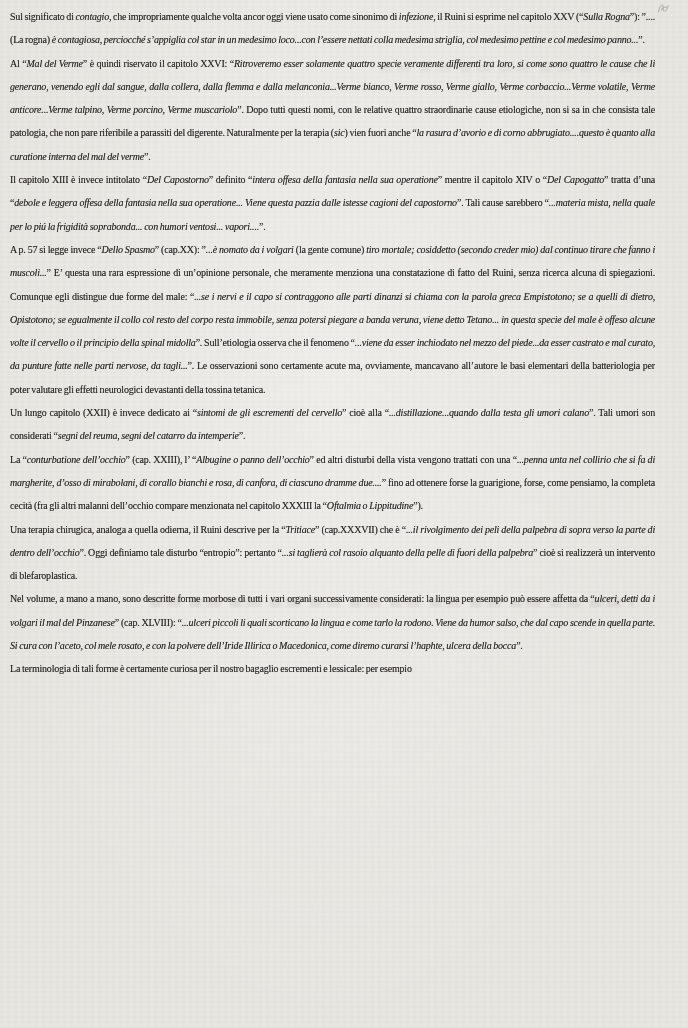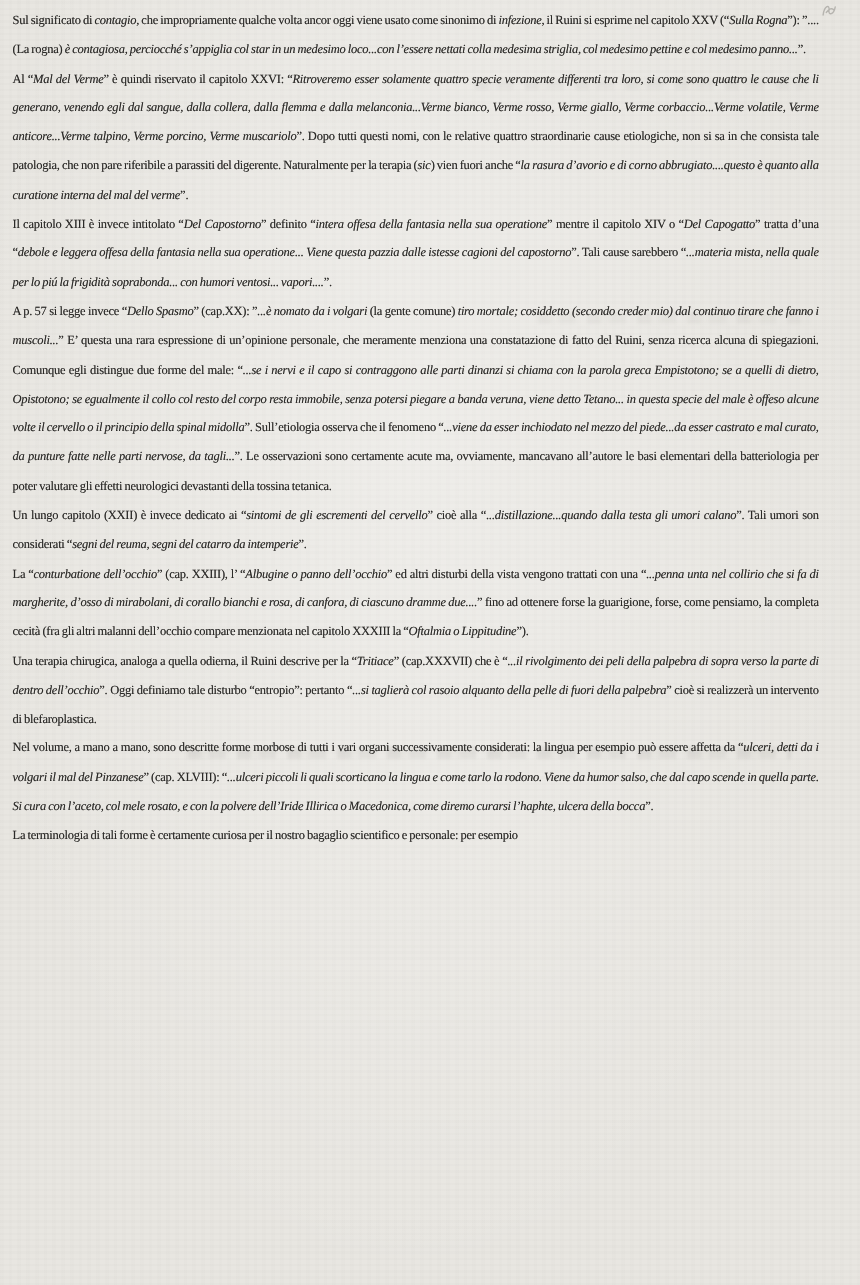--- a/index.html
+++ b/index.html
@@ -80,15 +80,15 @@
 
   <div class="text-body">
       <p class="para"><span class="seg">Sul significato di </span><span class="seg it">contagio</span><span class="seg">, che impropriamente qualche volta ancor oggi viene usato come sinonimo di </span><span class="seg it">infezione</span><span class="seg">, il Ruini si esprime nel capitolo XXV (“</span><span class="seg it">Sulla Rogna</span><span class="seg">”): ”....(La rogna) </span><span class="seg it">è contagiosa, perciocché s’appiglia col star in un medesimo loco...con l’essere nettati colla medesima striglia, col medesimo pettine e col medesimo panno...</span><span class="seg">”.</span></p>
       <p class="para"><span class="seg">Al “</span><span class="seg it">Mal del Verme</span><span class="seg">” è quindi riservato il capitolo XXVI: “</span><span class="seg it">Ritroveremo esser solamente quattro specie veramente differenti tra loro, si come sono quattro le cause che li generano, venendo egli dal sangue, dalla collera, dalla flemma e dalla melanconia...Verme bianco, Verme rosso, Verme giallo, Verme corbaccio...Verme volatile, Verme anticore...Verme talpino, Verme porcino, Verme muscariolo</span><span class="seg">”. Dopo tutti questi nomi, con le relative quattro straordinarie cause etiologiche, non si sa in che consista tale patologia, che non pare riferibile a parassiti del digerente. Naturalmente per la terapia (</span><span class="seg it">sic</span><span class="seg">) vien fuori anche “</span><span class="seg it">la rasura d’avorio e di corno abbrugiato....questo è quanto alla curatione interna del mal del verme</span><span class="seg">”.</span></p>
       <p class="para"><span class="seg">Il capitolo XIII è invece intitolato “</span><span class="seg it">Del Capostorno</span><span class="seg">” definito “</span><span class="seg it">intera offesa della fantasia nella sua operatione</span><span class="seg">” mentre il capitolo XIV o “</span><span class="seg it">Del Capogatto</span><span class="seg">” tratta d’una “</span><span class="seg it">debole e leggera offesa della fantasia nella sua operatione... Viene questa pazzia dalle istesse cagioni del capostorno</span><span class="seg">”. Tali cause sarebbero “</span><span class="seg it">...materia mista, nella quale per lo piú la frigidità soprabonda... con humori ventosi... vapori....</span><span class="seg">”.</span></p>
       <p class="para"><span class="seg">A p. 57 si legge invece “</span><span class="seg it">Dello Spasmo</span><span class="seg">” (cap.XX): ”</span><span class="seg it">...è nomato da i volgari </span><span class="seg">(la gente comune) </span><span class="seg it">tiro mortale; cosiddetto (secondo creder mio) dal continuo tirare che fanno i muscoli...</span><span class="seg">” E’ questa una rara espressione di un’opinione personale, che meramente menziona una constatazione di fatto del Ruini, senza ricerca alcuna di spiegazioni. Comunque egli distingue due forme del male: “</span><span class="seg it">...se i nervi e il capo si contraggono alle parti dinanzi si chiama con la parola greca Empistotono; se a quelli di dietro, Opistotono; se egualmente il collo col resto del corpo resta immobile, senza potersi piegare a banda veruna, viene detto Tetano... in questa specie del male è offeso alcune volte il cervello o il principio della spinal midolla</span><span class="seg">”. Sull’etiologia osserva che il fenomeno “</span><span class="seg it">...viene da esser inchiodato nel mezzo del piede...da esser castrato e mal curato, da punture fatte nelle parti nervose, da tagli...</span><span class="seg">”. Le osservazioni sono certamente acute ma, ovviamente, mancavano all’autore le basi elementari della batteriologia per poter valutare gli effetti neurologici devastanti della tossina tetanica.</span></p>
       <p class="para"><span class="seg">Un lungo capitolo (XXII) è invece dedicato ai “</span><span class="seg it">sintomi de gli escrementi del cervello</span><span class="seg">” cioè alla “</span><span class="seg it">...distillazione...quando dalla testa gli umori calano</span><span class="seg">”. Tali umori son considerati “</span><span class="seg it">segni del reuma, segni del catarro da intemperie</span><span class="seg">”.</span></p>
       <p class="para"><span class="seg">La “</span><span class="seg it">conturbatione dell’occhio</span><span class="seg">” (cap. XXIII), l’ “</span><span class="seg it">Albugine o panno dell’occhio</span><span class="seg">” ed altri disturbi della vista vengono trattati con una “</span><span class="seg it">...penna unta nel collirio che si fa di margherite, d’osso di mirabolani, di corallo bianchi e rosa, di canfora, di ciascuno dramme due....</span><span class="seg">” fino ad ottenere forse la guarigione, forse, come pensiamo, la completa cecità (fra gli altri malanni dell’occhio compare menzionata nel capitolo XXXIII la “</span><span class="seg it">Oftalmia o Lippitudine</span><span class="seg">”).</span></p>
       <p class="para"><span class="seg">Una terapia chirugica, analoga a quella odierna, il Ruini descrive per la “</span><span class="seg it">Tritiace</span><span class="seg">” (cap.XXXVII) che è “</span><span class="seg it">...il rivolgimento dei peli della palpebra di sopra verso la parte di dentro dell’occhio</span><span class="seg">”. Oggi definiamo tale disturbo “entropio”: pertanto “</span><span class="seg it">...si taglierà col rasoio alquanto della pelle di fuori della palpebra</span><span class="seg">” cioè si realizzerà un intervento di blefaroplastica.</span></p>
       <p class="para"><span class="seg">Nel volume, a mano a mano, sono descritte forme morbose di tutti i vari organi successivamente considerati: la lingua per esempio può essere affetta da “</span><span class="seg it">ulceri, detti da i volgari il mal del Pinzanese</span><span class="seg">” (cap. XLVIII): “</span><span class="seg it">...ulceri piccoli li quali scorticano la lingua e come tarlo la rodono. Viene da humor salso, che dal capo scende in quella parte. Si cura con l’aceto, col mele rosato, e con la polvere dell’Iride Illirica o Macedonica, come diremo curarsi l’haphte, ulcera della bocca</span><span class="seg">”.</span></p>
-      <p class="para"><span class="seg">La terminologia di tali forme è certamente curiosa per il nostro bagaglio scientifico e personale: per esempio</span></p>
+      <p class="para"><span class="seg">La terminologia di tali forme è certamente curiosa per il nostro bagaglio escrementi e lessicale: per esempio</span></p>
     </div>
 </div>
 
 </body></html>

